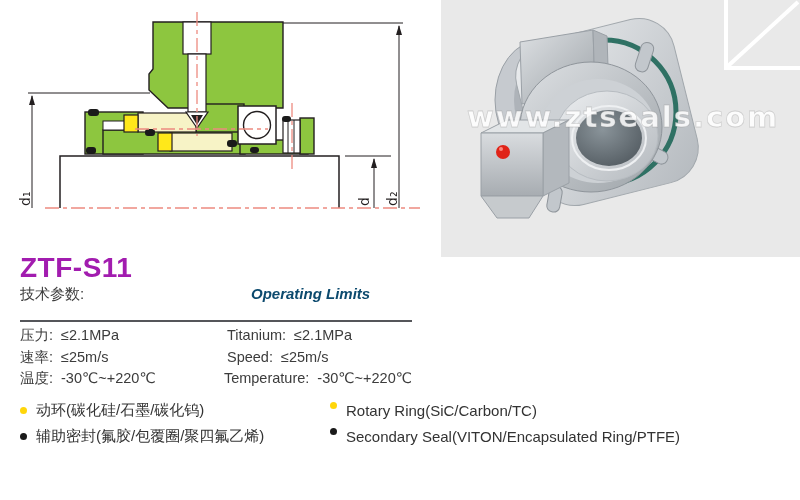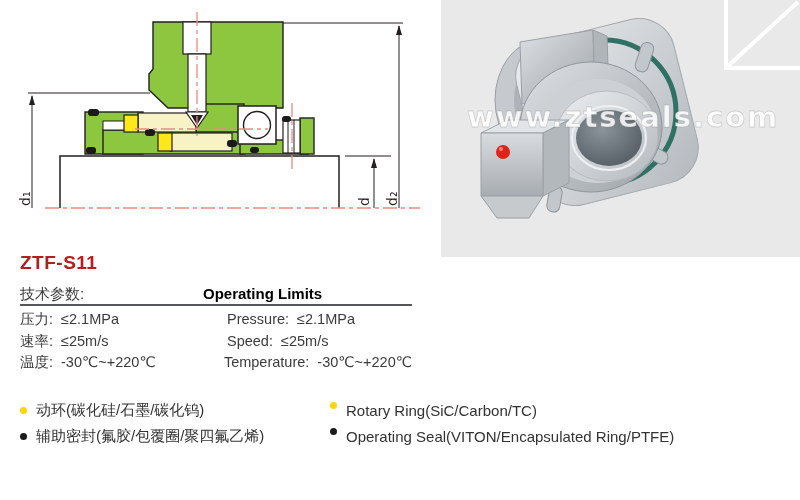--- a/index.html
+++ b/index.html
@@ -10,26 +10,26 @@
   .dim{stroke:#231f20;stroke-width:1;}
   .cl{stroke:#ed8b80;stroke-width:1.3;stroke-dasharray:14 4 4 4;fill:none;}
   .dimlabel{font-family:"DejaVu Sans",sans-serif;font-size:14px;fill:#231f20;}
   
   #photo{position:absolute;left:441px;top:0;width:359px;height:257px;}
   #photo svg{display:block;}
   .watermark{font-family:"DejaVu Sans",sans-serif;font-size:29px;font-weight:bold;
              letter-spacing:2px;fill:rgba(255,255,255,0.85);
              stroke:rgba(130,130,130,0.3);stroke-width:0.8;}
   
-  #title{position:absolute;left:20px;top:252px;font-size:19px;font-weight:bold;
-         color:#b91c1c;letter-spacing:0.5px;}
+  #title{position:absolute;left:20px;top:252px;font-size:28px;font-weight:bold;
+         color:#a21caf;letter-spacing:0.5px;}
   #specs{position:absolute;left:20px;top:285px;width:392px;font-size:14.5px;}
-  .spec-head{display:flex;align-items:baseline;padding-bottom:0;}
+  .spec-head{display:flex;align-items:baseline;padding-bottom:16px;gap:48px;}
   .spec-head .cn{width:183px;font-size:15px;color:#3c3c3c;}
-  .spec-head .en{font-size:15px;font-weight:bold;color:#000000;}
+  .spec-head .en{font-size:15px;font-weight:bold;color:#0c4a6e;font-style:italic;}
   .spec-divider{border:none;border-top:2px solid#55565a;margin:0 0 3px 0;}
   .spec-row{display:flex;line-height:21.5px;gap:24px;}
   .spec-row .cn{width:183px;}
   .spec-row .label{margin-right:8px;}
   
   #materials{position:absolute;left:20px;top:397px;width:770px;}
   .mat-row{display:flex;height:26px;align-items:center;}
   .mat-col-l{width:310px;display:flex;align-items:center;text-align:center;}
   .mat-col-r{display:flex;align-items:flex-start;}
   .bullet{width:7px;height:7px;border-radius:50%;margin-right:9px;flex:0 0 auto;}
@@ -179,21 +179,21 @@
   <div id="title">ZTF-S11</div>
 
   <div id="specs">
     <div class="spec-head">
       <span class="cn">技术参数:</span>
       <span class="en">Operating Limits</span>
     </div>
     <hr class="spec-divider">
     <div class="spec-row">
       <span class="cn"><span class="label">压力:</span><span>≤2.1MPa</span></span>
-      <span class="enr"><span class="label">Pressure:</span><span>≤2.1MPa</span></span>
+      <span class="enr"><span class="label">Titanium:</span><span>≤2.1MPa</span></span>
     </div>
     <div class="spec-row">
       <span class="cn"><span class="label">速率:</span><span>≤25m/s</span></span>
       <span class="enr"><span class="label">Speed:</span><span>≤25m/s</span></span>
     </div>
     <div class="spec-row">
       <span class="cn"><span class="label">温度:</span><span>-30℃~+220℃</span></span>
       <span class="enr"><span class="label">Temperature:</span><span>-30℃~+220℃</span></span>
     </div>
   </div>
@@ -209,18 +209,18 @@
         <span class="mat-text">Rotary Ring(SiC/Carbon/TC)</span>
       </span>
     </div>
     <div class="mat-row">
       <span class="mat-col-l">
         <span class="bullet" style="background: rgb(26, 26, 26);"></span>
         <span class="mat-text">辅助密封(氟胶/包覆圈/聚四氟乙烯)</span>
       </span>
       <span class="mat-col-r">
         <span class="bullet" style="background: rgb(26, 26, 26);"></span>
-        <span class="mat-text">Operating Seal(VITON/Encapsulated Ring/PTFE)</span>
+        <span class="mat-text">Secondary Seal(VITON/Encapsulated Ring/PTFE)</span>
       </span>
     </div>
   </div>
 
 </div>
 
 </body></html>

